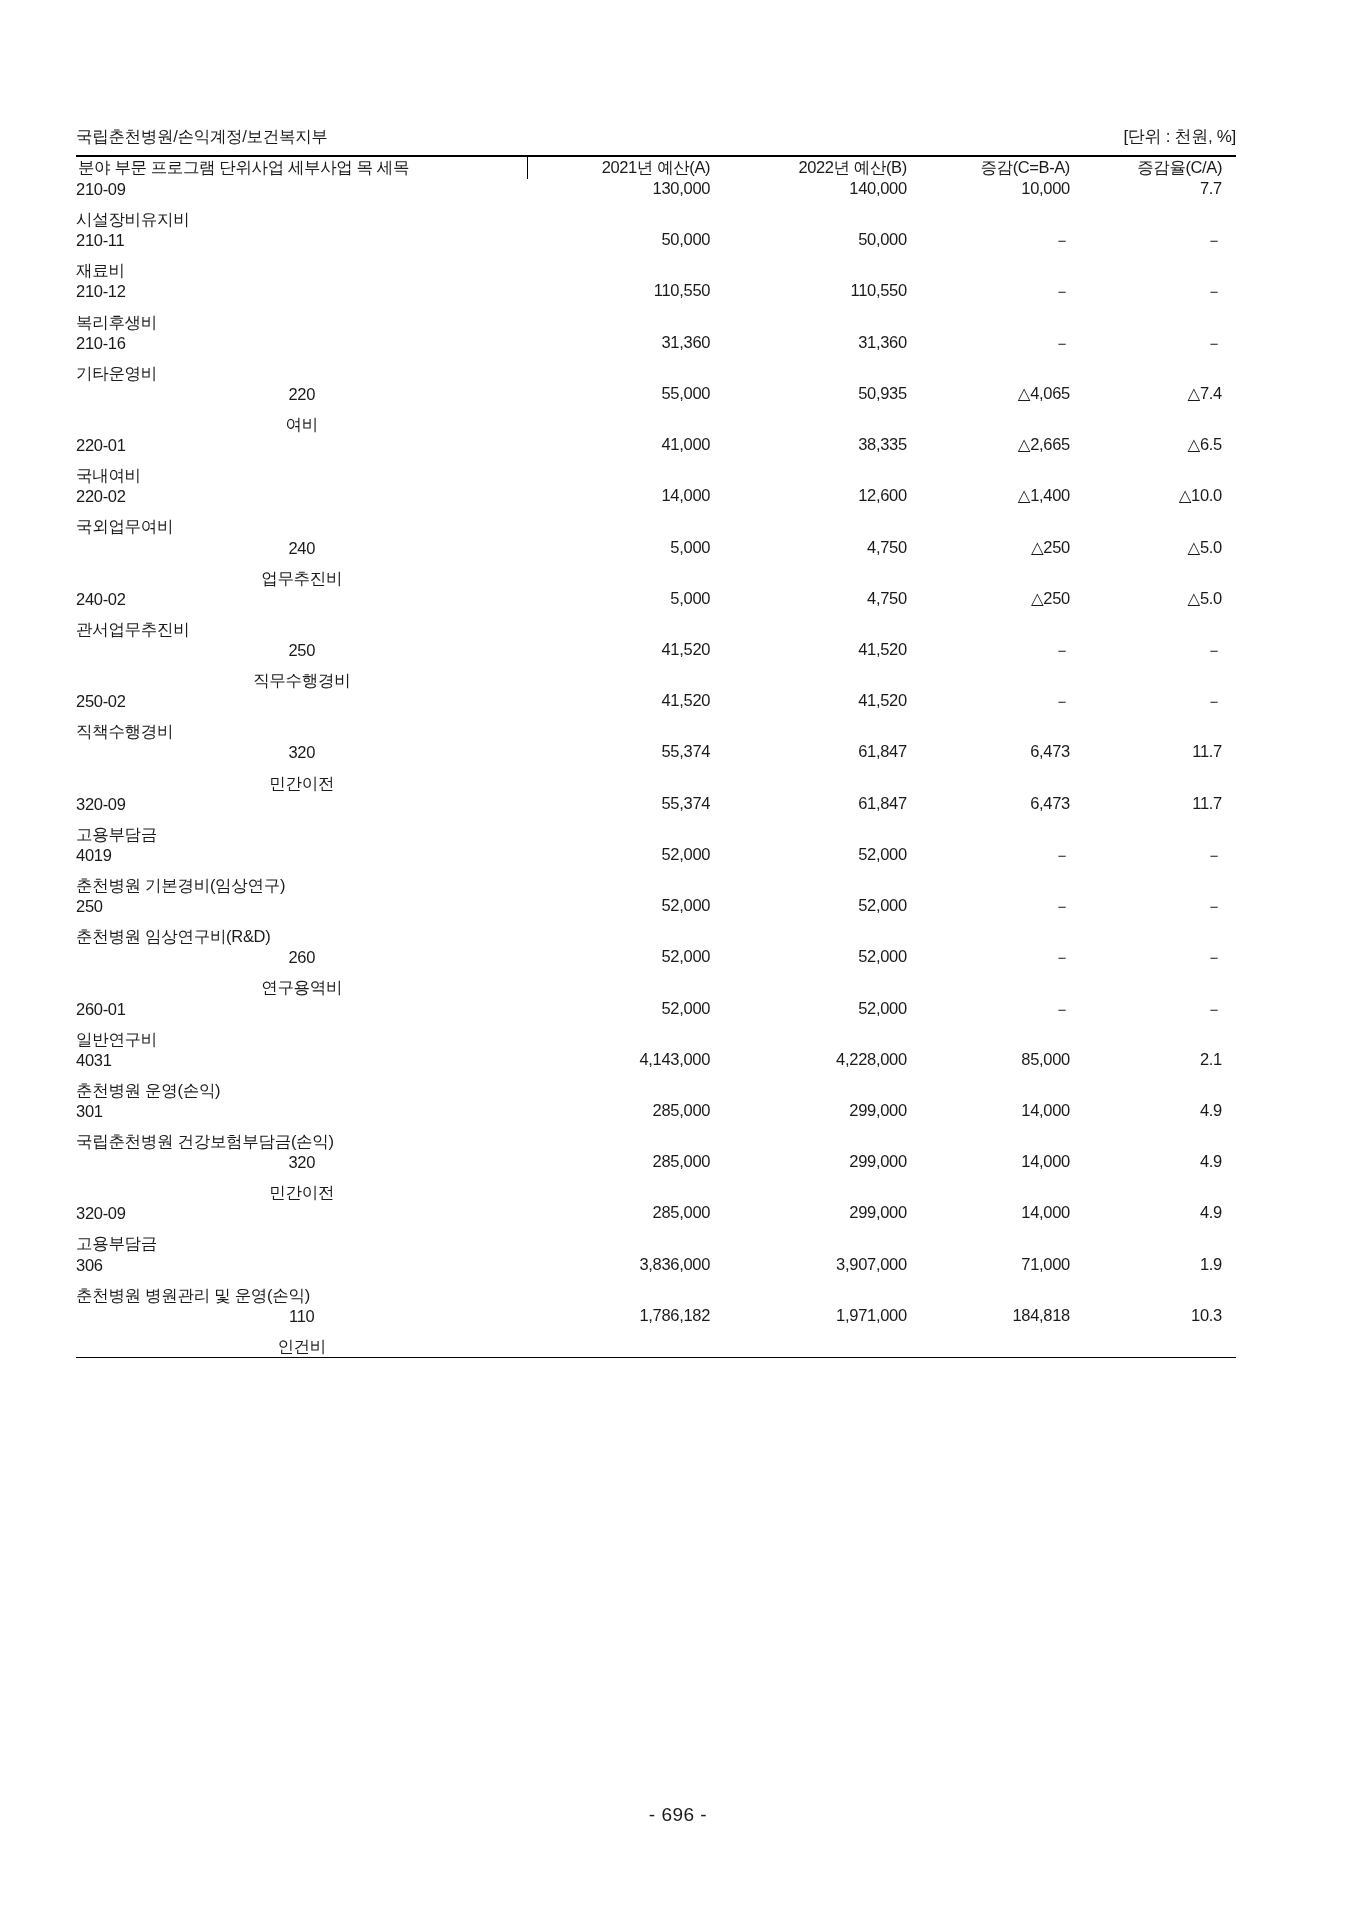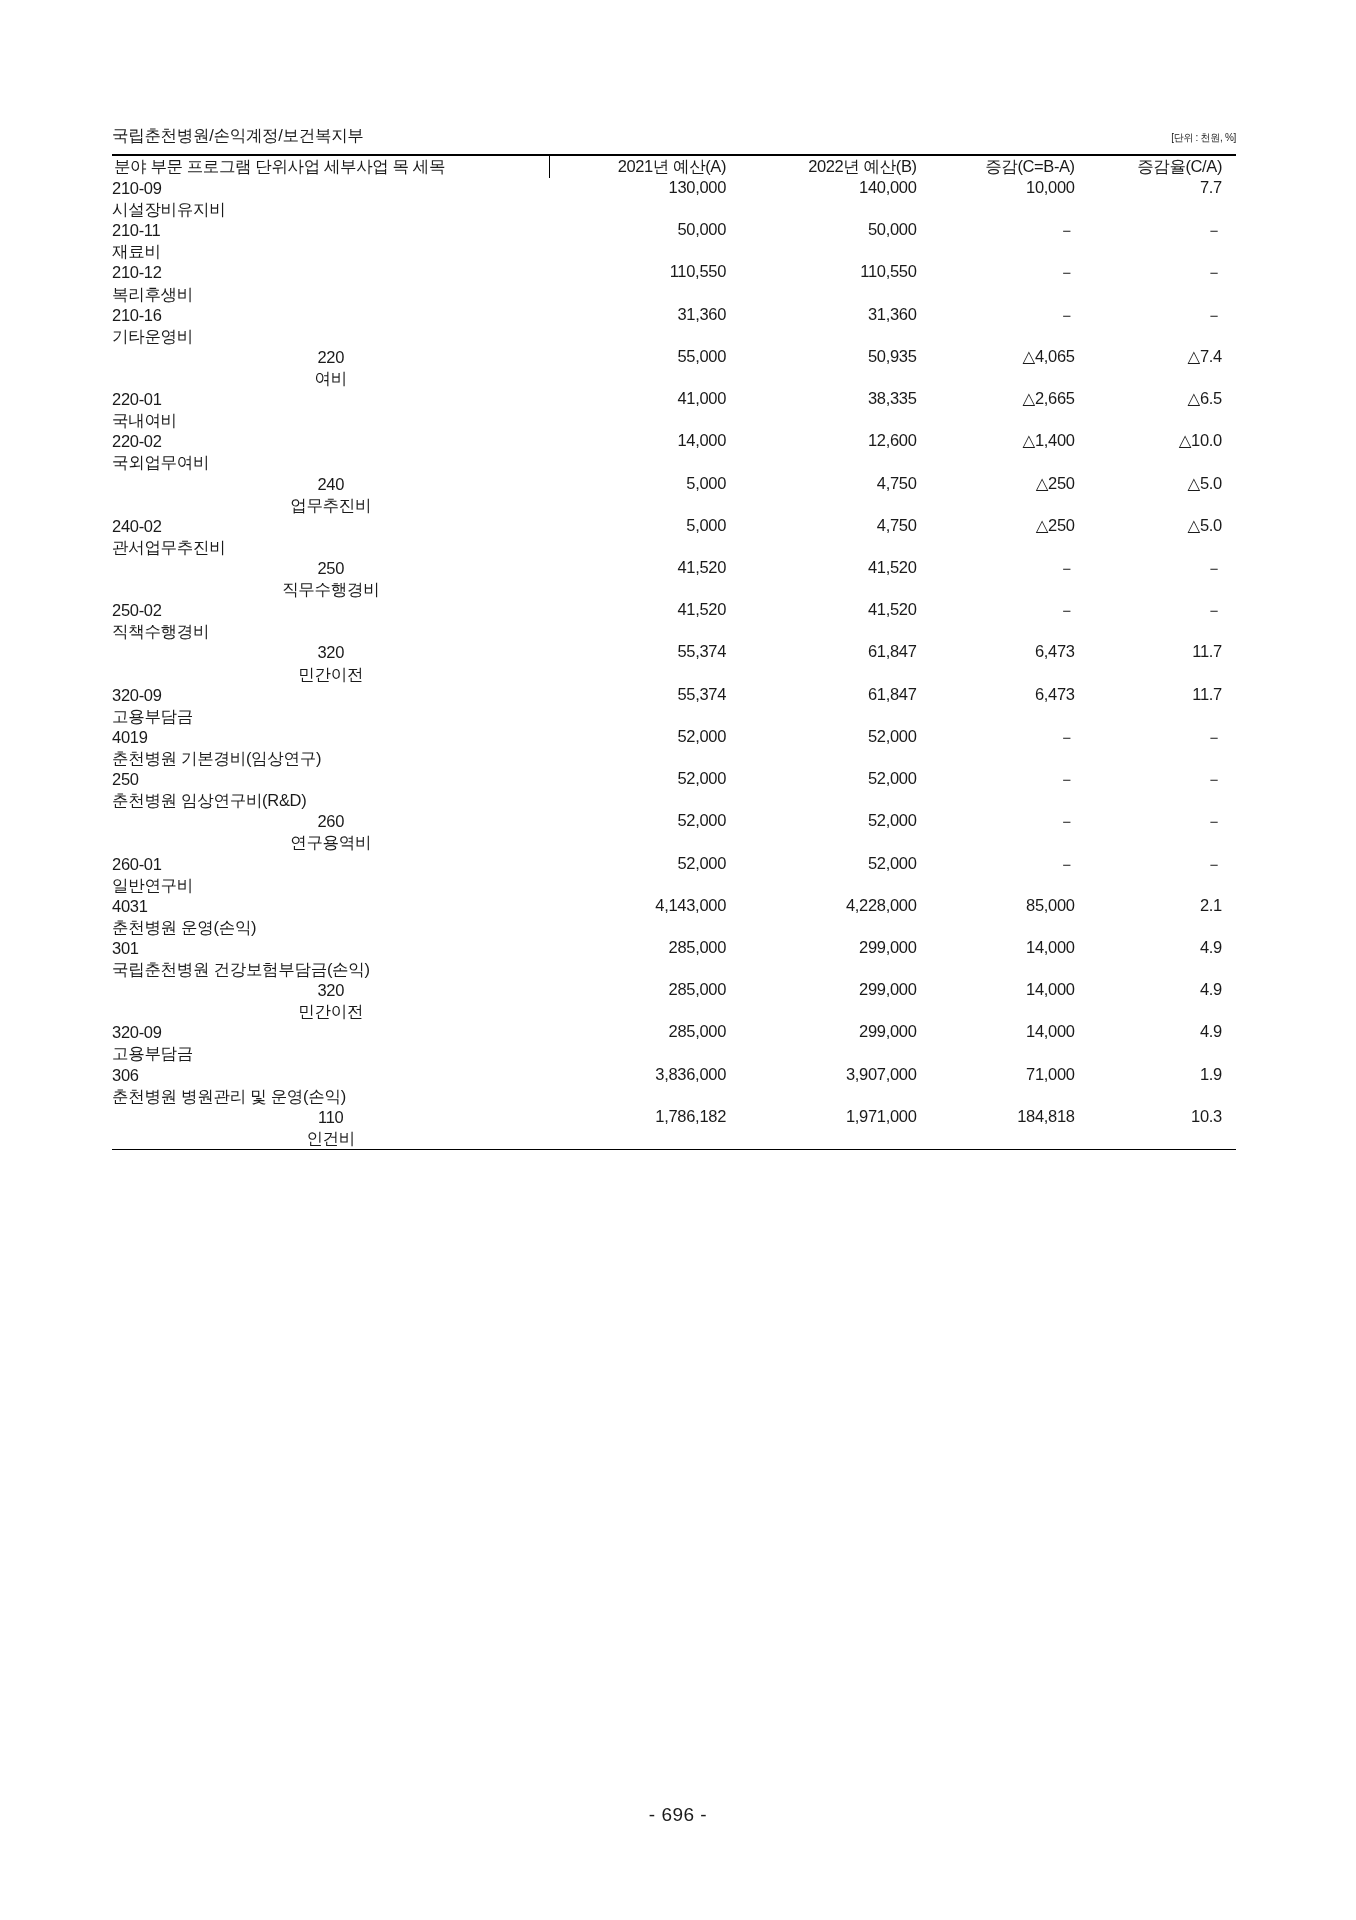--- a/index.html
+++ b/index.html
@@ -13,34 +13,34 @@
     font-family: "Liberation Sans", sans-serif;
     color: #1a1a1a;
     position: relative;
   }
   .page {
     position: absolute;
     left: 0; top: 0;
     width: 1356px;
     height: 1920px;
     box-sizing: border-box;
-    padding: 125px 120px 0 112px;
+    padding: 125px 120px 0 76px;
   }
   .header-row {
     display: flex;
     justify-content: space-between;
     align-items: baseline;
     font-size: 16.5px;
     padding-bottom: 7px;
   }
   .header-left {
     letter-spacing: -0.3px;
   }
   .header-right {
-    font-size: 10px;
+    font-size: 17px;
     letter-spacing: -0.3px;
   }
   .rule-top {
     border-top: 2px solid #000;
   }
   .rule-bottom {
     border-top: 1.2px solid #000;
   }
   table.budget {
     width: 100%;
@@ -91,20 +91,21 @@
   tbody td.label {
     white-space: nowrap;
   }
   .code {
     display: block;
     line-height: 1.28;
   }
   .name {
     display: block;
     line-height: 1.28;
+    margin-top: 9px;
   }
   .lvl1 { padding-left: 130px; }
   .lvl2 { padding-left: 178px; }
   .lvl3 { padding-left: 222px; text-align: center; }
   .lvl4 { padding-left: 262px; }
 
   .footer {
     position: absolute;
     left: 0;
     bottom: 94px;

